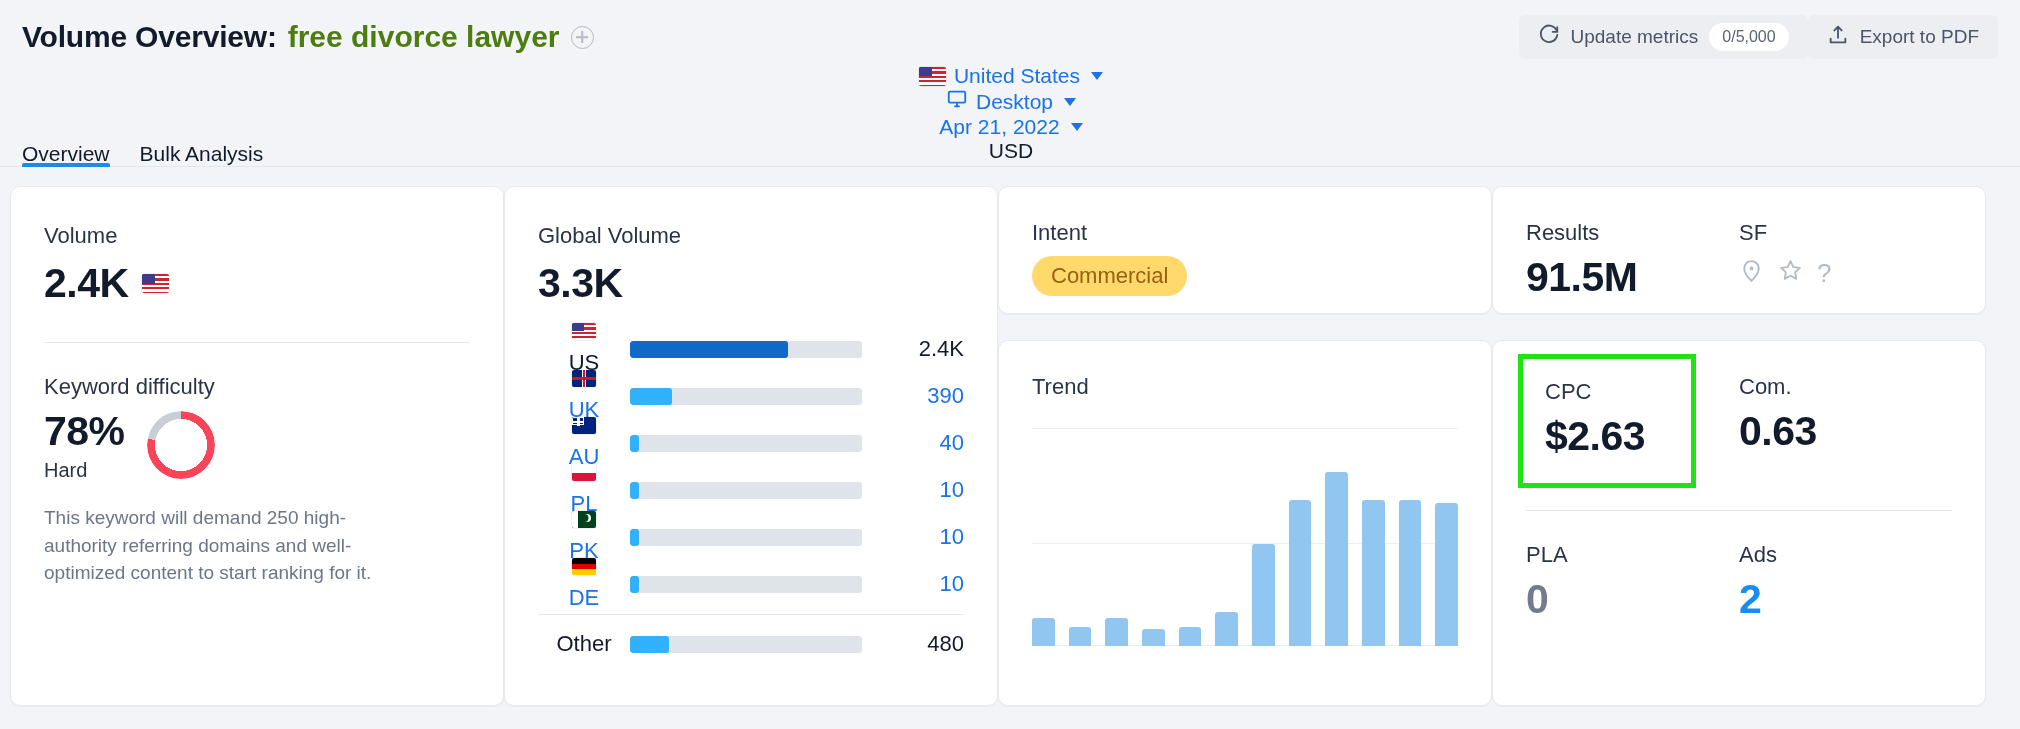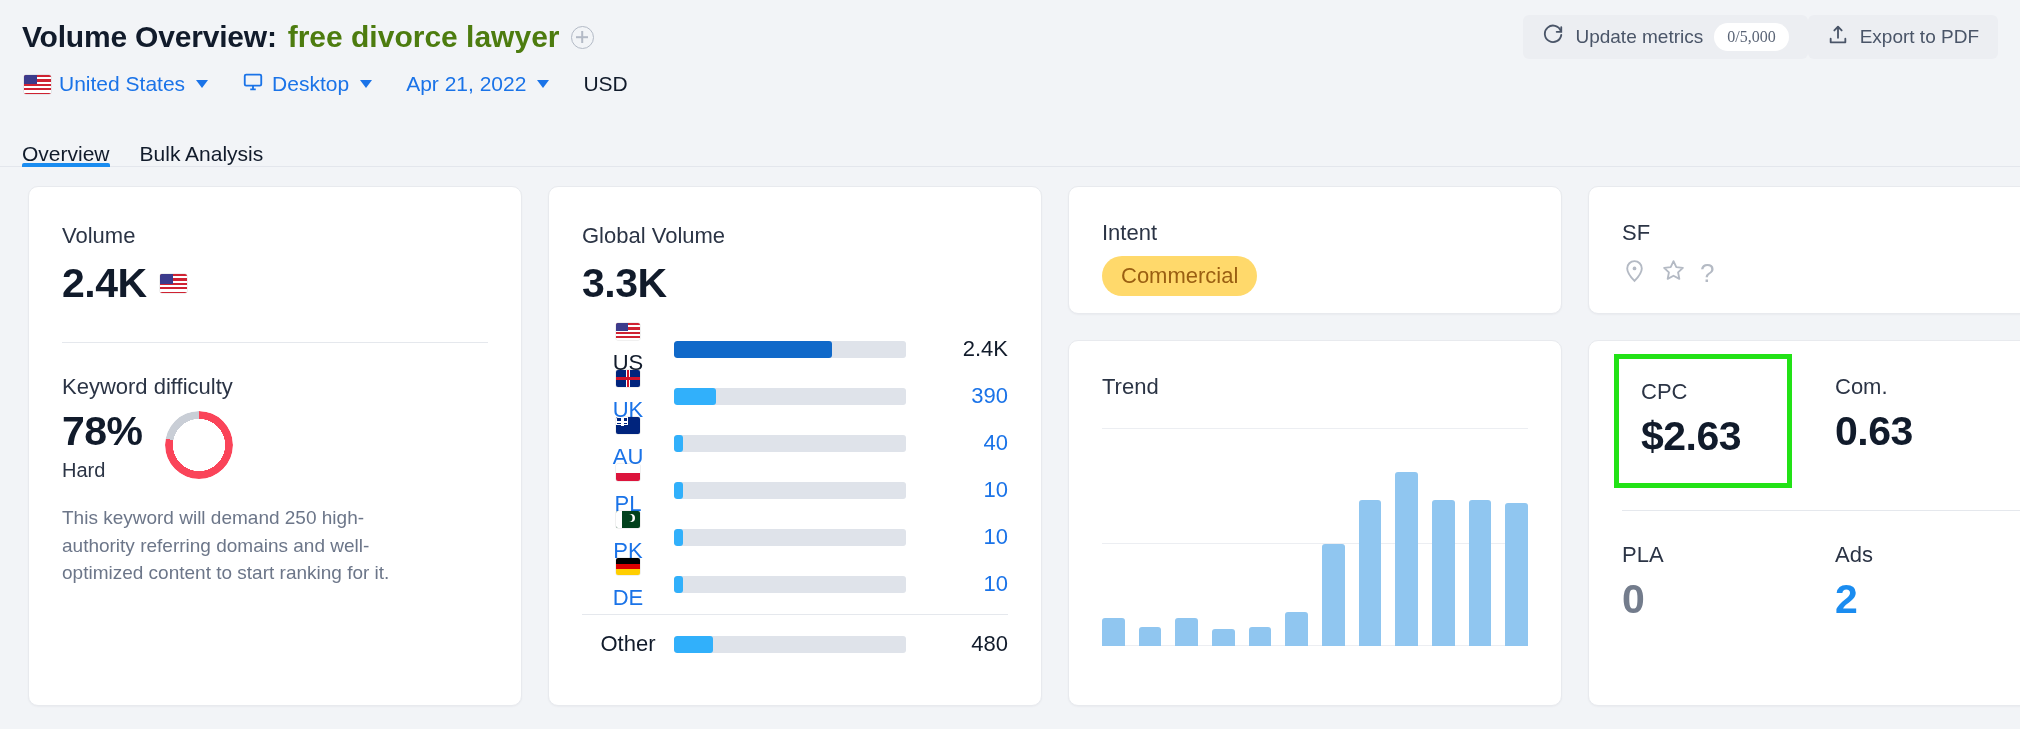--- a/index.html
+++ b/index.html
@@ -34,25 +34,24 @@
     height: 44px; padding: 0 19px;
     border-radius: 6px; background: #eceef2; border: none;
     font-size: 19px; font-weight: 400; color: #4a5568;
     font-family: "Liberation Sans", sans-serif; cursor: pointer;
     white-space: nowrap;
   }
   .pill {
     background: #ffffff; border-radius: 999px;
     padding: 3px 13px; font-size: 16px; color: #5a6476;
     line-height: 1.35;
-    font-family: Liberation Serif, serif;
-  }
-
-  
-  .filters { display: flex; align-items: center; gap: 34px; height: 40px; margin-top: 4px; padding-left: 2px; }
+  }
+
+  
+  .filters { display: flex; align-items: center; height: 40px; margin-top: 4px; padding-left: 2px; flex-direction: column; }
   .filter { display: flex; align-items: center; gap: 8px; font-size: 21px; color: #1a73e8; cursor: pointer; white-space: nowrap; }
   .filter.plain { color: #111b2b; cursor: default; }
   .caret {
     width: 0; height: 0; margin-left: 3px;
     border-left: 6.5px solid transparent; border-right: 6.5px solid transparent;
     border-top: 8px solid #1a73e8;
   }
 
   
   .tabs {
@@ -65,21 +64,21 @@
     position: relative; cursor: pointer; white-space: nowrap;
   }
   .tab.active::after {
     content: ""; position: absolute; left: 0; right: 0; bottom: -1px;
     height: 4px; background: #1a8cf0; border-radius: 2px 2px 0 0;
   }
 
   
   .grid {
     display: grid; grid-template-columns: 494px 494px 494px 494px;
-    gap: 26px; padding: 19px 22px 0 28px;
+    padding: 19px 22px 0 10px;
   }
   .card {
     background: #fff; border-radius: 10px; border: 1px solid #e8eaee;
     box-shadow: 0 1px 2px rgba(20,30,50,0.04);
   }
   .col { display: flex; flex-direction: column; gap: 26px; }
 
   .c-volume { height: 520px; padding: 36px 33px 0 33px; }
   .c-global { height: 520px; padding: 36px 33px 0 33px; }
   .c-intent { height: 128px; padding: 33px 33px 0 33px; }
@@ -349,20 +348,24 @@
               <div class="bar" style="height: 66%; background: rgb(144, 198, 240);"></div>
             </div>
         </div>
       </div>
     </div>
 
     <div class="col">
       <div class="card c-results">
         <div style="display:flex;">
           <div style="width:50%;">
+            <div class="m-label">Results</div>
+            <div class="m-big" style="margin-top:8px;">91.5M</div>
+          </div>
+          <div style="width:50%;">
             <div class="m-label">SF</div>
             <div class="sf-icons">
               <span>
                 <svg width="25" height="25" viewBox="0 0 24 24" fill="none" stroke="#b4bac4" stroke-width="1.8">
                   <path d="M12 22s7-7.2 7-12a7 7 0 1 0-14 0c0 4.8 7 12 7 12z"></path>
                     <circle cx="12" cy="10" r="1.8" fill="#b4bac4" stroke="none"></circle>
                 </svg>
               </span>
               <span>
                 <svg width="25" height="25" viewBox="0 0 24 24" fill="none" stroke="#b4bac4" stroke-width="1.8" stroke-linejoin="round">

